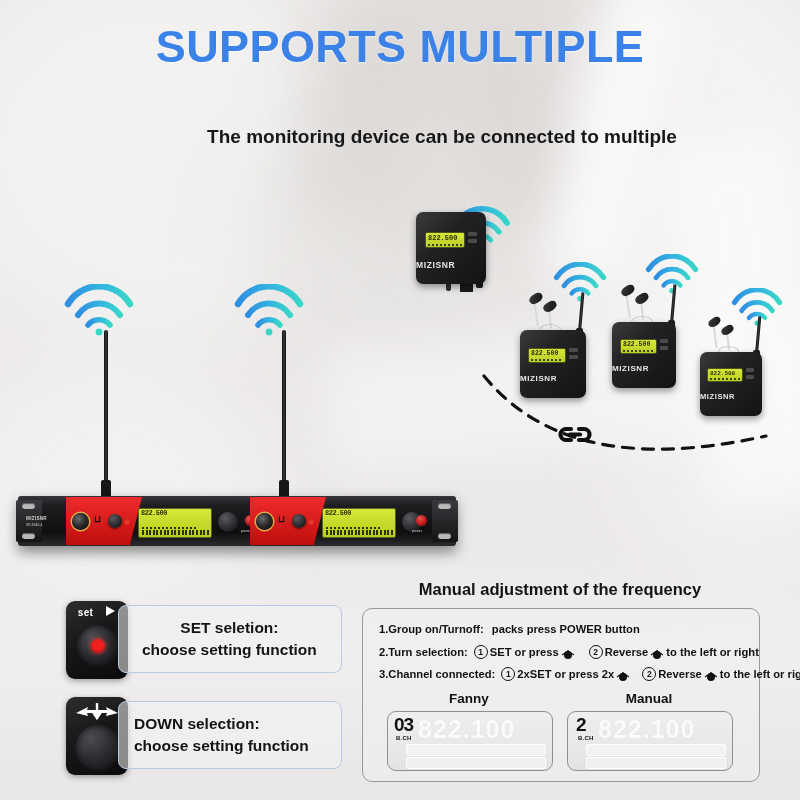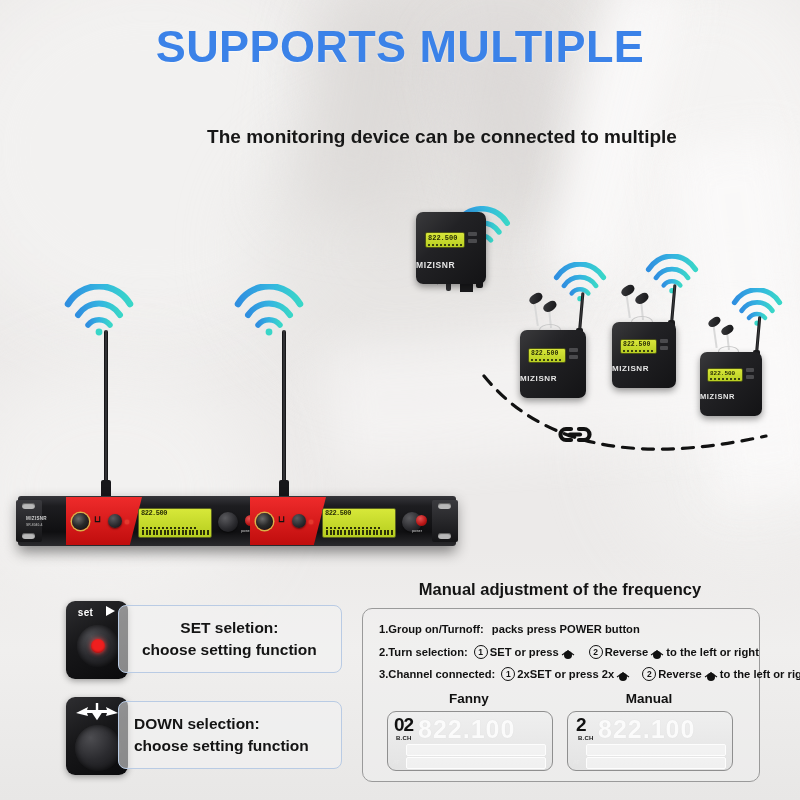--- a/index.html
+++ b/index.html
@@ -503,21 +503,21 @@
           </svg>
         </span>
         <span class="dot"></span>
       </span>
       <span>to the left or right</span>
     </div>
 
     <div class="lcd-label" style="left:24px;top:82px;width:164px;">Fanny</div>
     <div class="lcd-panel" style="left:24px;top:102px;width:164px;height:58px;">
       <div class="lcd-ghost" style="left:30px;top:3px;font-size:25px;">822.100</div>
-      <div class="lcd-big" style="left:6px;top:2px;font-size:19px;">02</div>
+      <div class="lcd-big" style="left:6px;top:2px;font-size:19px;">03</div>
       <div class="lcd-bch" style="left:8px;top:23px;">B.CH</div>
       <div class="lcd-rowlab" style="left:5px;top:34px;">RF</div>
       <div class="lcd-row" style="left:18px;top:32px;width:138px;height:10px;"></div>
       <div class="lcd-rowlab" style="left:5px;top:47px;">AF</div>
       <div class="lcd-row" style="left:18px;top:45px;width:138px;height:10px;"></div>
     </div>
 
     <div class="lcd-panel" style="left:204px;top:102px;width:164px;height:58px;">
       <div class="lcd-ghost" style="left:30px;top:3px;font-size:25px;">822.100</div>
       <div class="lcd-big" style="left:8px;top:2px;font-size:19px;">2</div>

